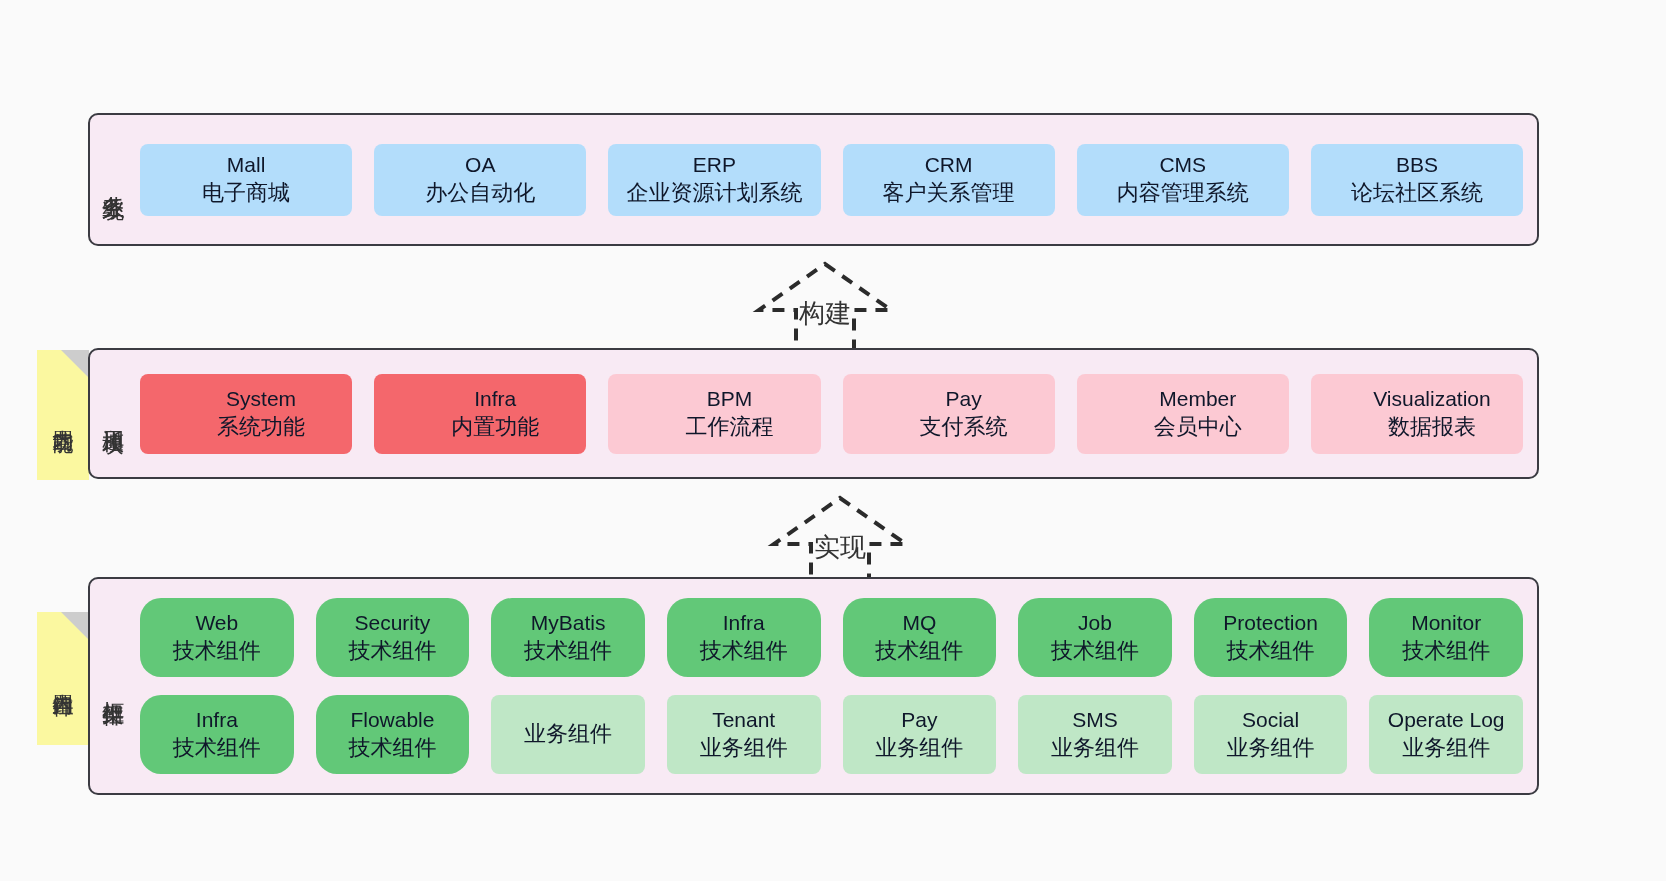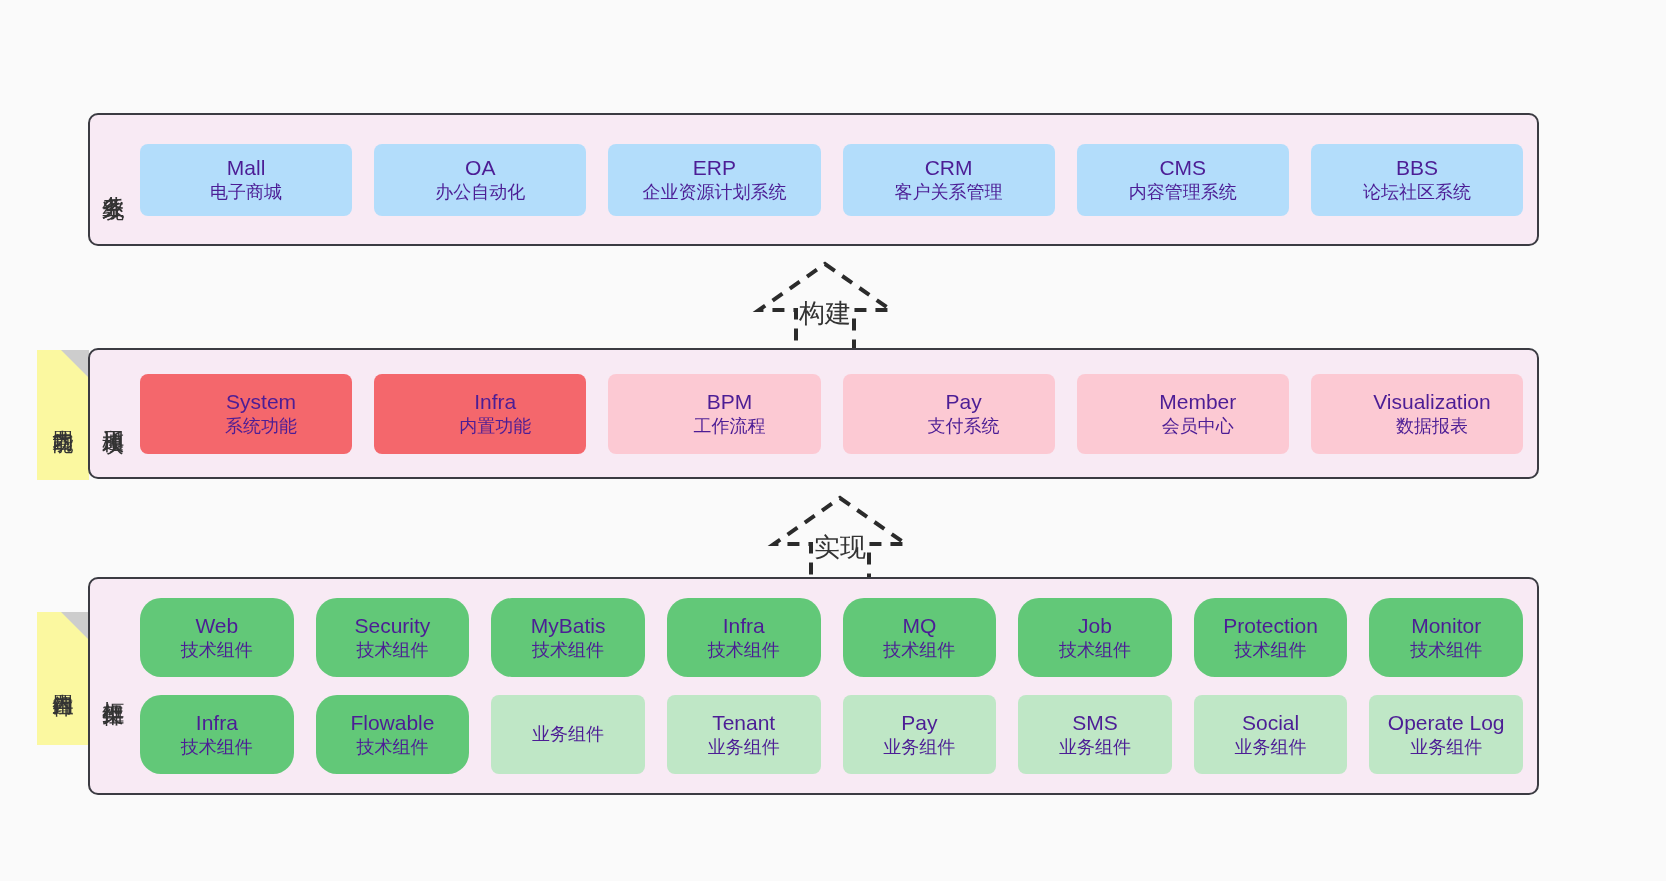--- a/index.html
+++ b/index.html
@@ -69,25 +69,25 @@
   .node {
     flex: 1 1 0;
     box-sizing: border-box;
     border-radius: 8px;
     display: flex;
     flex-direction: column;
     align-items: center;
     justify-content: center;
     text-align: center;
     line-height: 1.28;
-    color: #4c1d95;
+    color: #0f172a;
     padding: 4px 6px;
   }
   .node .en { font-size: 21px; }
-  .node .cn { font-size: 18px; }
+  .node .cn { font-size: 22px; }
 
   
   .blue       { background: #b3ddfb; }
   .red        { background: #f4676c; }
   .pink       { background: #fcc9d3; }
   .green      { background: #62c878; border-radius: 21px; }
   .green-lite { background: #bfe7c6; }
 
   
   #band-business { left: 88px;  top: 113px; width: 1451px; height: 133px; }

